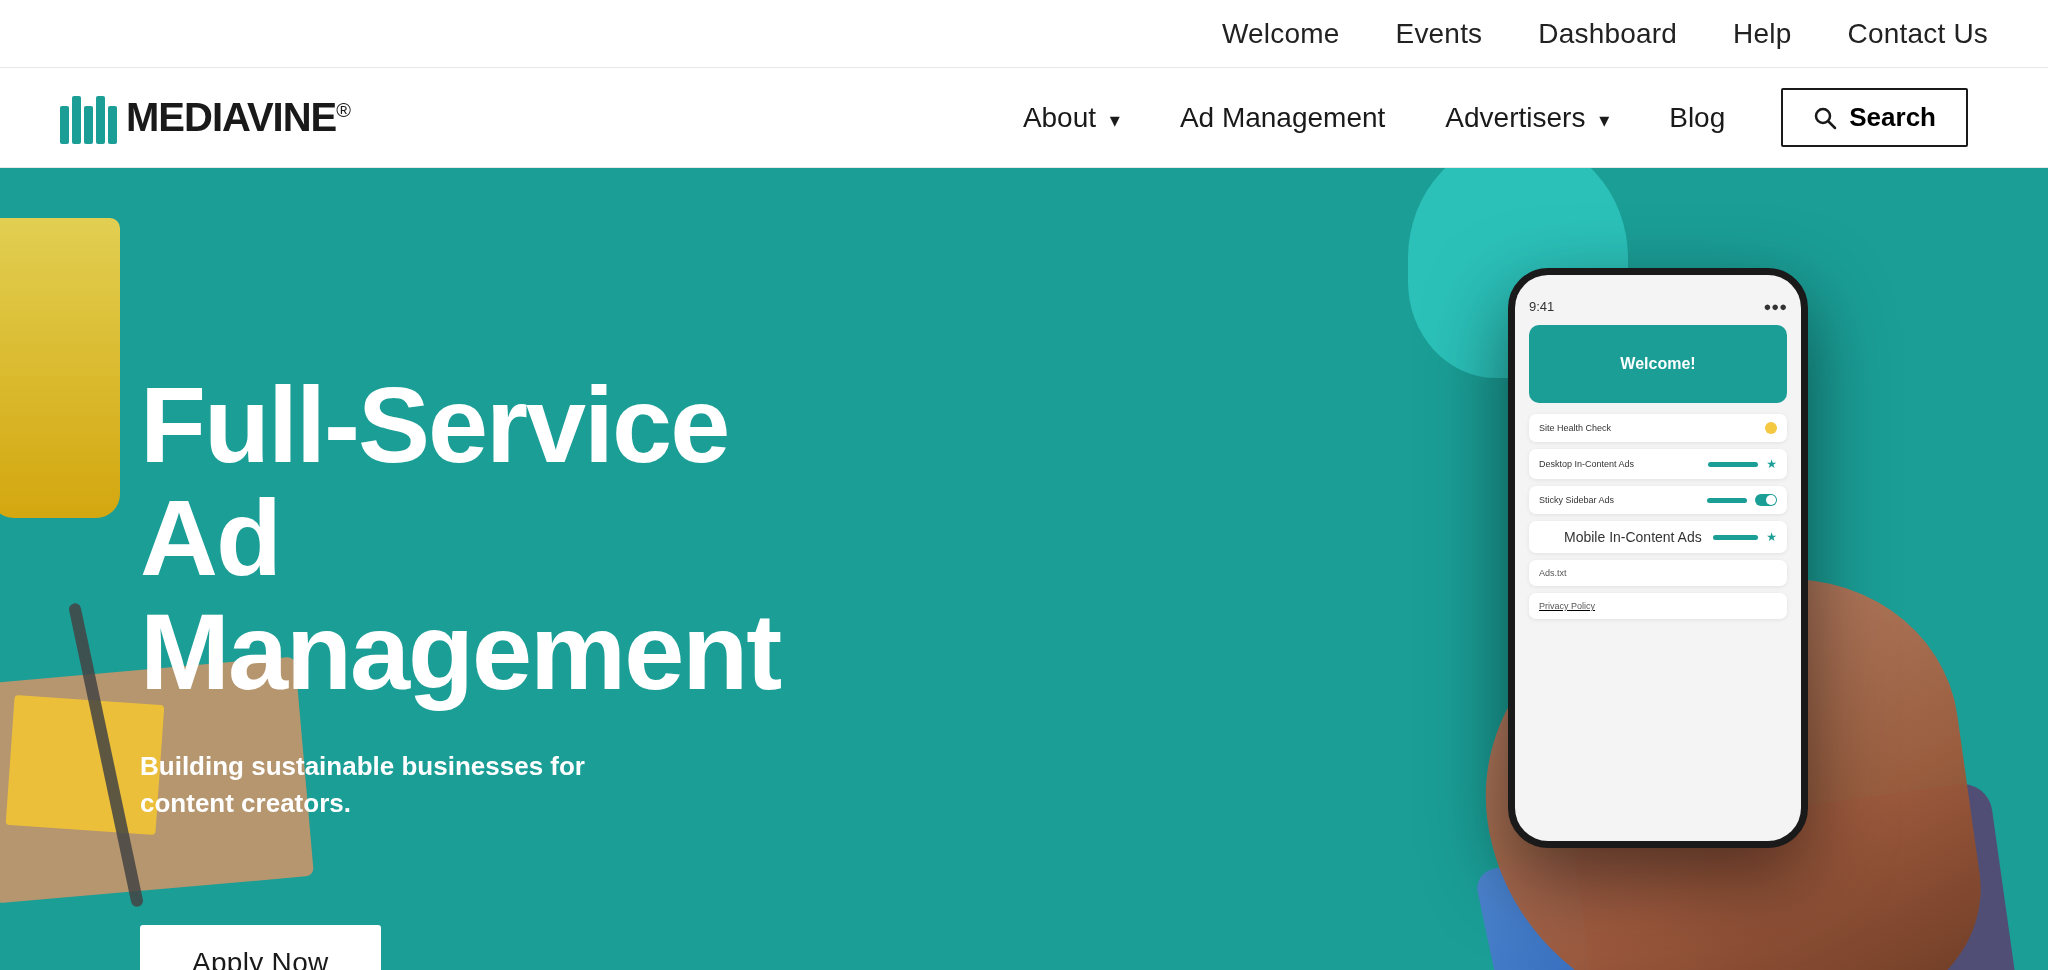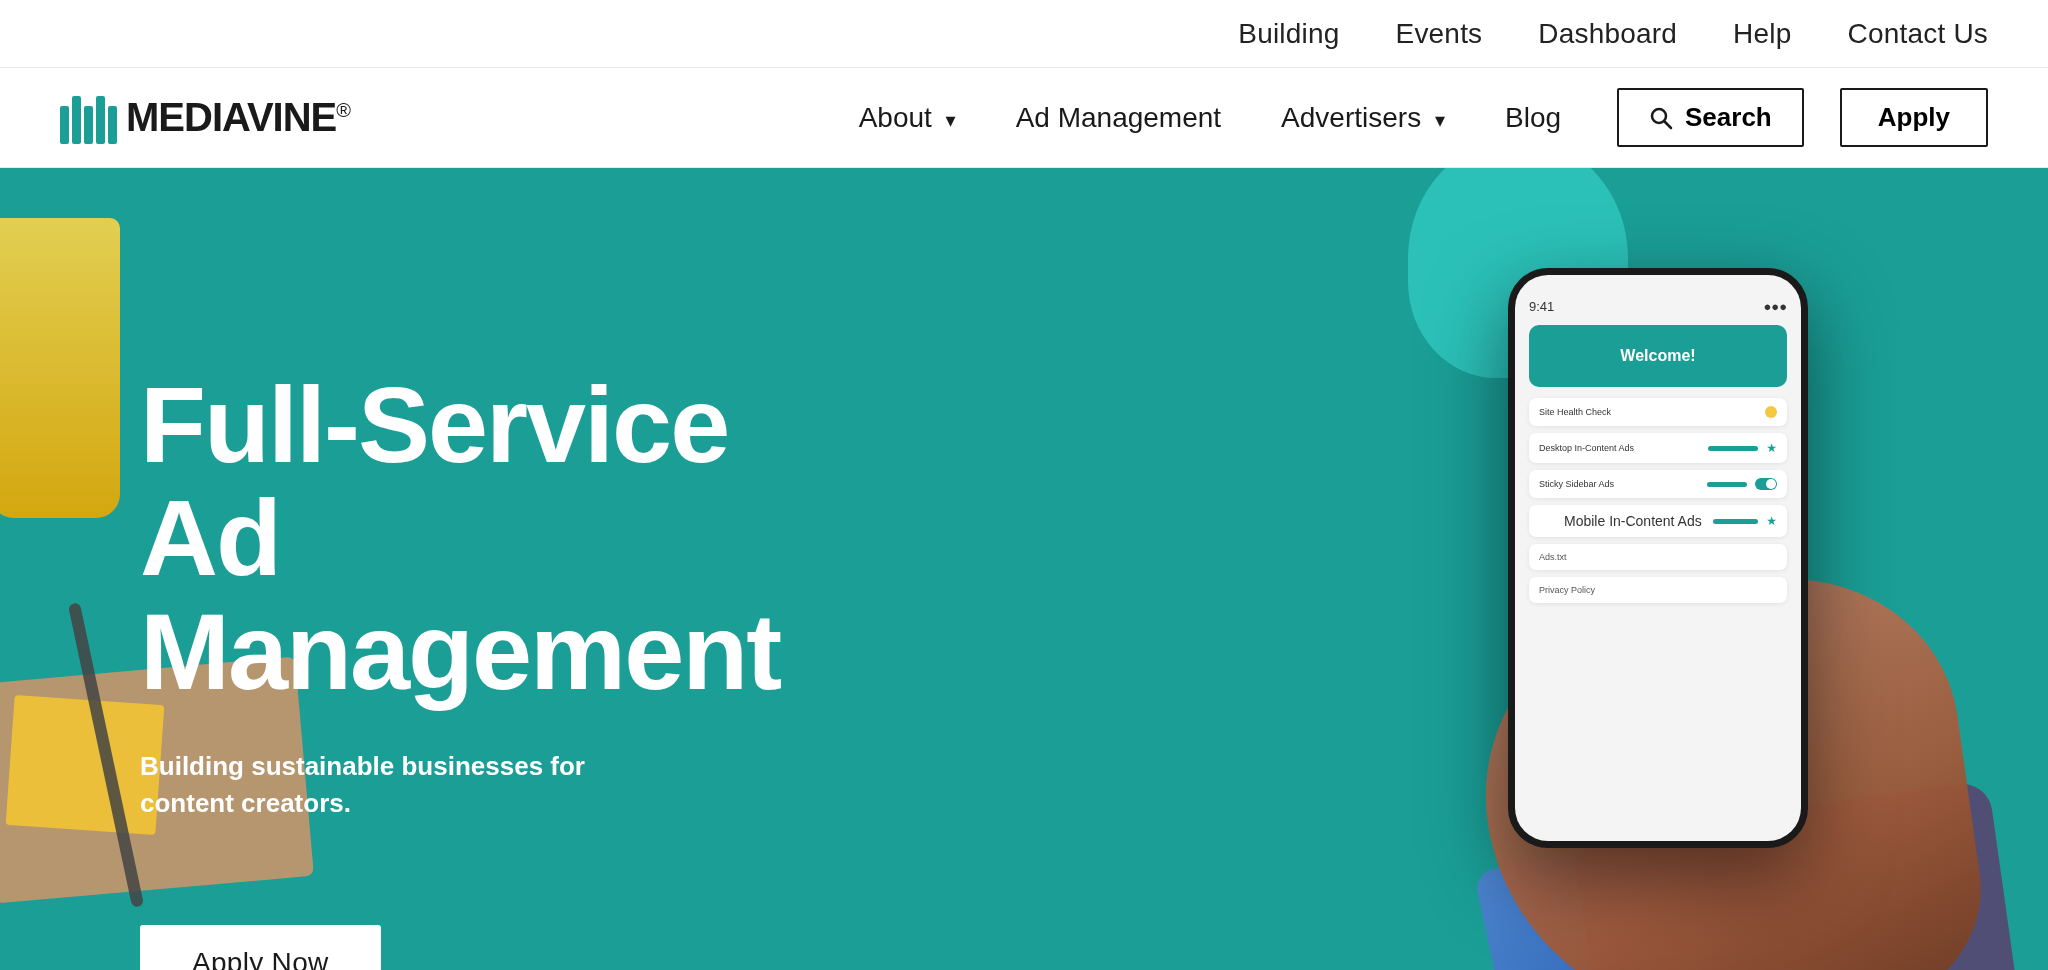--- a/index.html
+++ b/index.html
@@ -204,21 +204,21 @@
       width: 24px;
       height: 24px;
     }
   </style>
 </head>
 <body>
 
 <nav class="top-nav">
   <ul class="top-nav-links">
     <li>
-      <a href="#">Building</a>
+      <a href="#">Welcome</a>
     </li>
     <li>
       <a href="#">Events</a>
     </li>
     <li>
       <a href="#">Dashboard</a>
     </li>
     <li>
       <a href="#">Help</a>
     </li>
@@ -267,23 +267,20 @@
   </ul>
 
   <button class="nav-search-btn">
     <svg class="search-icon-svg" viewBox="0 0 24 24" fill="none" stroke="#1a1a1a" stroke-width="2.5" stroke-linecap="round">
       <circle cx="10" cy="10" r="7"></circle>
       <line x1="15.5" y1="15.5" x2="22" y2="22"></line>
     </svg>
     <span>Search</span>
   </button>
 
-  <button class="nav-apply-btn">
-    <span>Apply</span>
-  </button>
 </nav>
 
 <section class="hero">
   <div class="hero-bg"></div>
 
   <div class="deco-cup" style="top:-30px; right:420px; width:220px; height:240px; background:#2ec4bc; border-radius:50% 50% 40% 40%;"></div>
   <div class="deco-glass" style="left:-10px; top:50px; width:130px; height:300px; background:linear-gradient(180deg, #f8d44a 0%, #e8a800 100%); border-radius:10px 10px 24px 24px; opacity:0.9;"></div>
   <div style="position:absolute; left:-15px; bottom:80px; width:320px; height:220px; background:#c8956a; border-radius:8px; transform:rotate(-5deg); opacity:0.9; z-index:2;"></div>
   <div style="position:absolute; left:10px; bottom:140px; width:150px; height:130px; background:#f2c335; border-radius:4px; transform:rotate(4deg); opacity:0.9; z-index:3;"></div>
   <div style="position:absolute; left:100px; bottom:60px; width:12px; height:310px; background:#444; border-radius:6px; transform:rotate(-12deg); opacity:0.85; z-index:4;"></div>
@@ -296,21 +293,21 @@
     <div style="position:absolute; right:-80px; bottom:-100px; width:420px; height:260px; background:#5a4070; border-radius:30px; opacity:0.85; z-index:0; transform:rotate(-8deg);"></div>
 
     <div style="position:absolute; left:60px; top:20px; width:300px; height:580px; background:#111; border-radius:40px; border:7px solid #1a1a1a; box-shadow:0 30px 80px rgba(0,0,0,0.5); overflow:hidden; z-index:5;">
       <div style="width:100%; height:100%; background:#f4f4f4; display:flex; flex-direction:column; padding:24px 14px 14px; gap:7px;">
 
         <div style="display:flex; justify-content:space-between; font-size:13px; color:#333; margin-bottom:4px;">
           <span>9:41</span>
           <span>●●●</span>
         </div>
 
-        <div style="background:#1a9e96; border-radius:10px; padding:22px; text-align:center; color:white; font-size:16px; font-weight:800; margin-bottom:4px;">
+        <div style="background:#1a9e96; border-radius:10px; padding:30px; text-align:center; color:white; font-size:16px; font-weight:800; margin-bottom:4px;">
           <span>Welcome!</span>
         </div>
 
         <div style="display:flex; align-items:center; background:white; border-radius:7px; padding:8px 10px; gap:8px; box-shadow:0 1px 4px rgba(0,0,0,0.08);">
           <span style="flex:1; font-size:9px; color:#333;">Site Health Check</span>
           <span style="width:12px; height:12px; background:#f5c842; border-radius:50%; display:inline-block;"></span>
         </div>
         <div style="display:flex; align-items:center; background:white; border-radius:7px; padding:8px 10px; gap:8px; box-shadow:0 1px 4px rgba(0,0,0,0.08);">
           <span style="flex:1; font-size:9px; color:#333;">Desktop In-Content Ads</span>
           <div style="width:50px; height:5px; background:#1a9e96; border-radius:3px;"></div>
@@ -324,21 +321,21 @@
           </div>
         </div>
         <div style="display:flex; align-items:center; background:white; border-radius:7px; padding:8px 10px; gap:8px; box-shadow:0 1px 4px rgba(0,0,0,0.08);">
           <span style="flex:1; font-size:14px; color:#333;margin-left:25px;">Mobile In-Content Ads</span>
           <div style="width:45px; height:5px; background:#1a9e96; border-radius:3px;"></div>
           <span style="font-size:12px; color:#1a9e96;">★</span>
         </div>
         <div style="display:flex; align-items:center; background:white; border-radius:7px; padding:8px 10px; gap:8px; box-shadow:0 1px 4px rgba(0,0,0,0.08);justify-content:flex-end;">
           <span style="flex:1; font-size:9px; color:#555;">Ads.txt</span>
         </div>
-        <div style="display:flex; align-items:center; background:white; border-radius:7px; padding:8px 10px; gap:8px; box-shadow:0 1px 4px rgba(0,0,0,0.08);">
+        <div style="display:flex; align-items:center; background:white; border-radius:7px; padding:8px 10px; gap:8px; box-shadow:0 1px 4px rgba(0,0,0,0.08);text-decoration:underline;">
           <span style="flex:1; font-size:9px; color:#555;">Privacy Policy</span>
         </div>
       </div>
     </div>
   </div>
 
   <div class="hero-content">
     <h1 class="hero-title">
       <span>Full-Service</span><br>
       <span>Ad Management</span>

